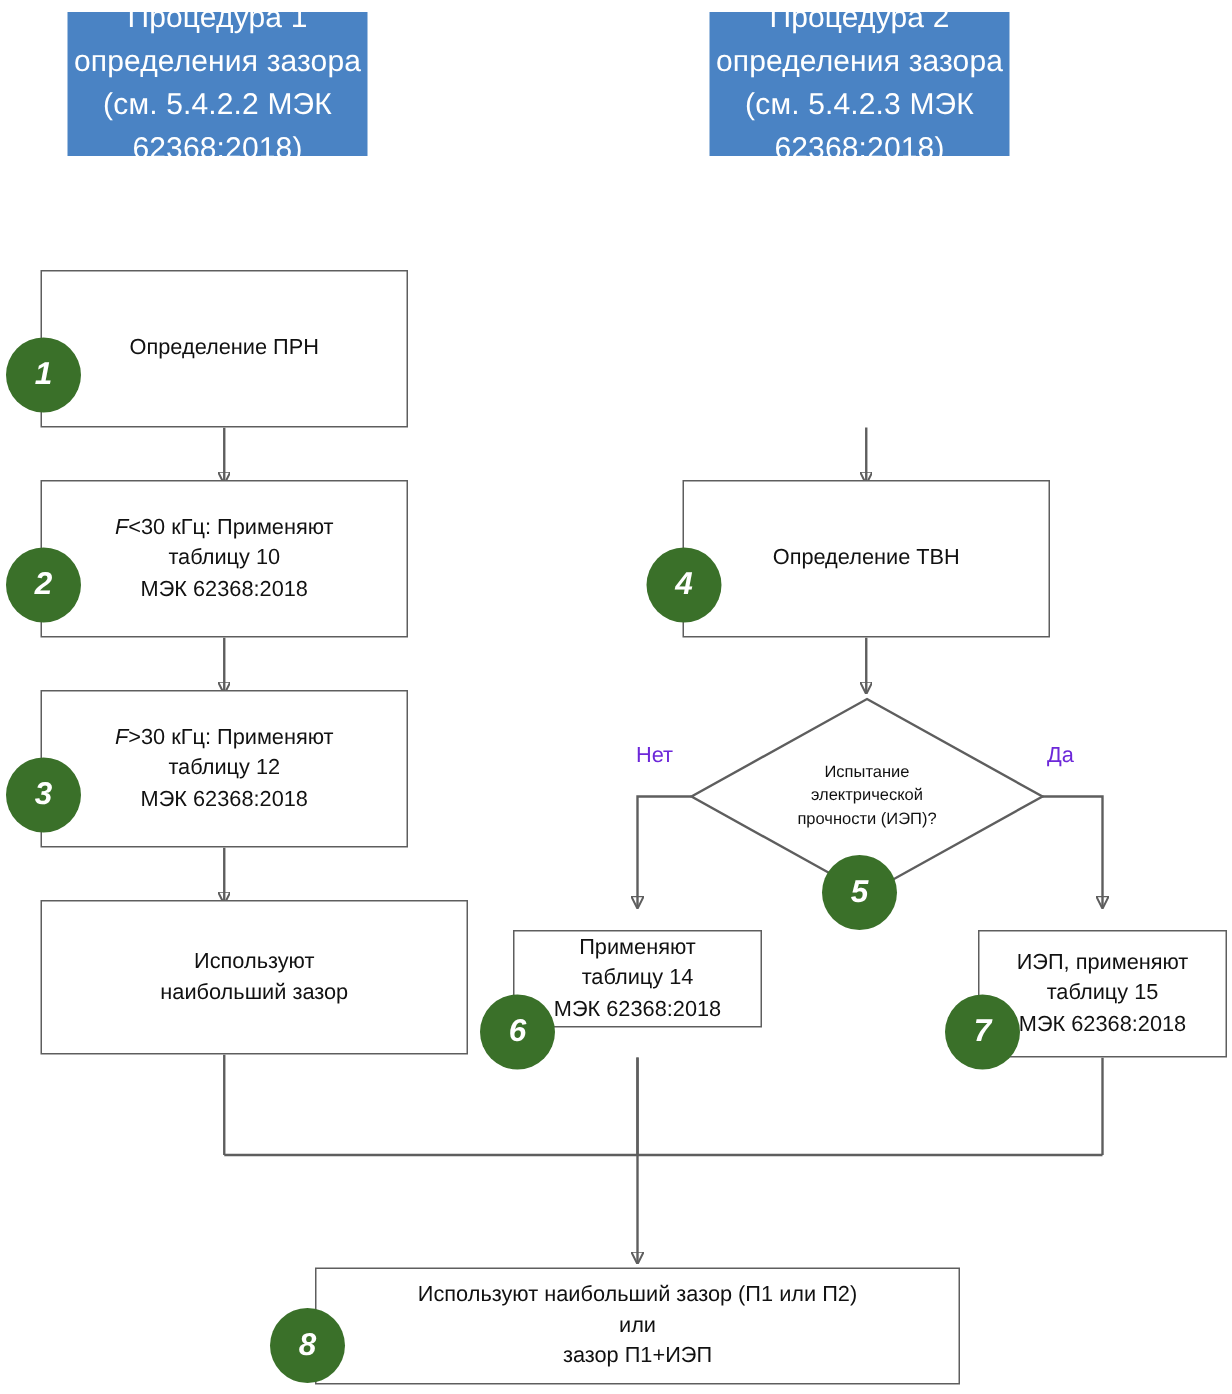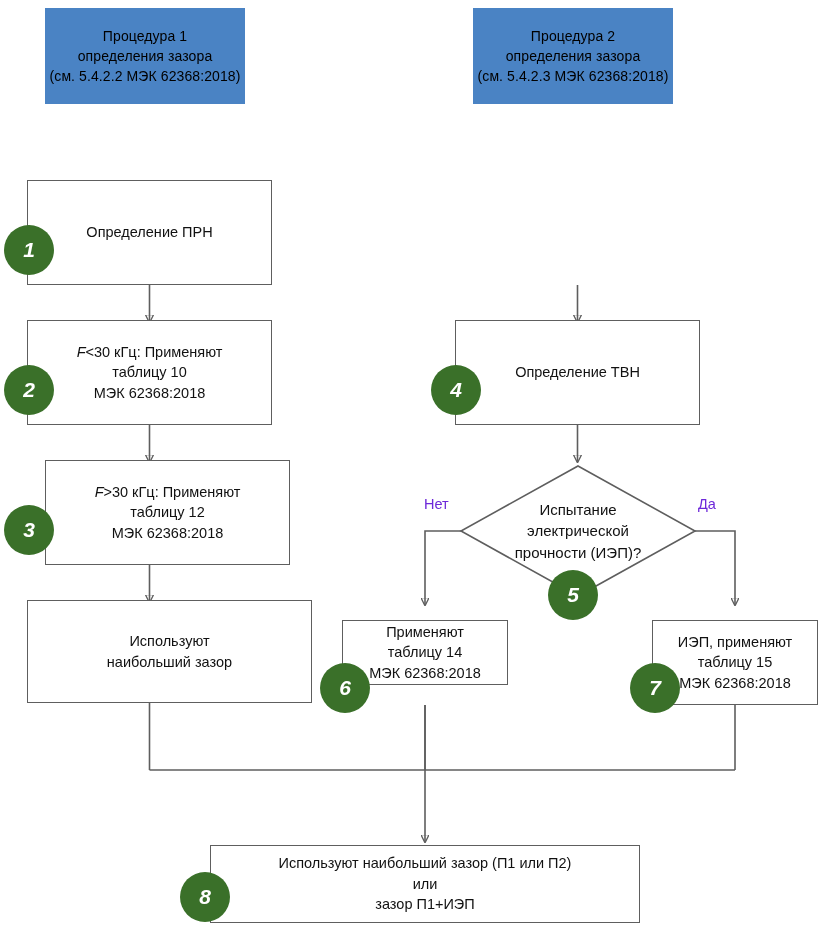--- a/index.html
+++ b/index.html
@@ -26,22 +26,22 @@
     box-sizing: border-box;
     display: flex;
     align-items: center;
     justify-content: center;
     text-align: center;
   }
 
   
   .header-box {
     background: #4a83c4;
-    color: #000000;
-    font-size: 14px;
+    color: #ffffff;
+    font-size: 20px;
     line-height: 1.45;
     letter-spacing: 0.1px;
   }
 
   
   .process-box {
     background: #ffffff;
     border: 1.4px solid #5e5e5e;
     color: #111111;
     font-size: 14.5px;
@@ -63,21 +63,21 @@
   }
   .diamond-label {
     position: absolute;
     left: 0; top: 0;
     width: 100%;
     height: 100%;
     display: flex;
     align-items: center;
     justify-content: center;
     text-align: center;
-    font-size: 15px;
+    font-size: 11px;
     line-height: 1.42;
     color: #111111;
     pointer-events: none;
   }
 
   
   .badge {
     position: absolute;
     border-radius: 50%;
     background: #3a7029;
@@ -172,21 +172,21 @@
 
   <div class="node process-box" style="left:27px; top:320px; width:245px; height:105px;">
     <div class="txt">
       <div><span class="ital">F</span><span>&lt;30 кГц: Применяют</span></div>
       <div>таблицу 10</div>
       <div>МЭК 62368:2018</div>
     </div>
   </div>
   <div class="badge" style="left:4px; top:365px; width:50px; height:50px;">2</div>
 
-  <div class="node process-box" style="left:45px; top:460px; width:245px; height:105px;">
+  <div class="node process-box" style="left:27px; top:460px; width:245px; height:105px;">
     <div class="txt">
       <div><span class="ital">F</span><span>&gt;30 кГц: Применяют</span></div>
       <div>таблицу 12</div>
       <div>МЭК 62368:2018</div>
     </div>
   </div>
   <div class="badge" style="left:4px; top:505px; width:50px; height:50px;">3</div>
 
   <div class="node process-box" style="left:27px; top:600px; width:285px; height:103px;">
     <div class="txt">

